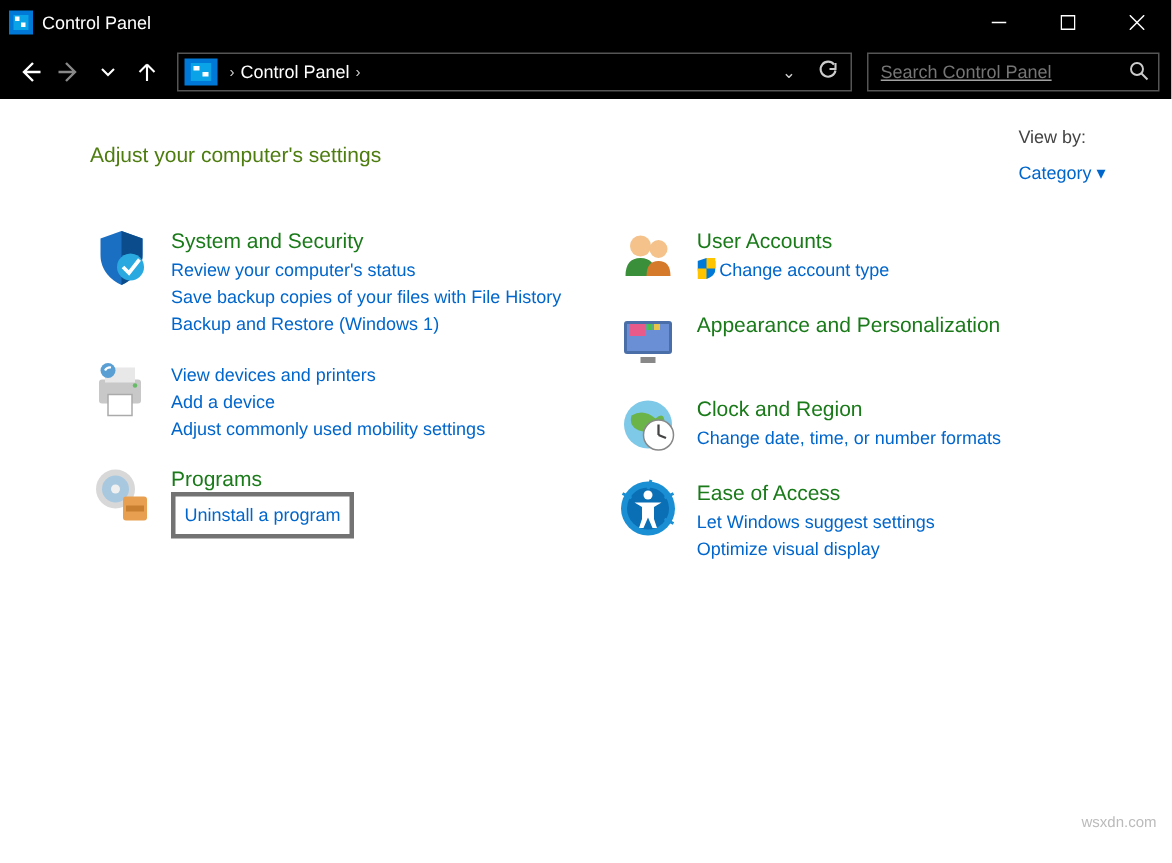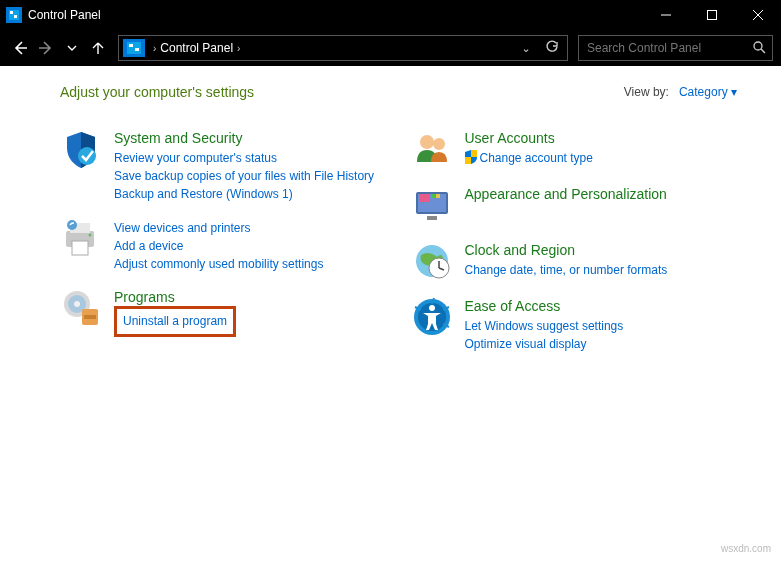--- a/index.html
+++ b/index.html
@@ -114,24 +114,25 @@
     border: 1px solid #555;
     background: #000;
     display: flex;
     align-items: center;
     padding: 0 6px;
   }
   .searchbox input {
     background: transparent;
     border: none;
     outline: none;
-    color: #14b8a6;
+    color: #a3a3a3;
     font-size: 12px;
     flex: 1;
     font-family: inherit;
+    text-decoration: underline;
   }
   .searchbox .search-icon { color: #ccc; }
   .content {
     padding: 18px 24px 18px 60px;
     background: #fff;
   }
   .top-row {
     display: flex;
     justify-content: space-between;
     align-items: center;
@@ -140,20 +141,21 @@
   .page-heading {
     color: #4d7c0f;
     font-size: 14px;
   }
   .viewby {
     display: flex;
     align-items: flex-start;
     gap: 10px;
     font-size: 12px;
     margin-right: 20px;
+    flex-direction: column;
   }
   .viewby-label { color: #444; }
   .viewby-value { color: #0066cc; }
   .columns {
     display: flex;
     gap: 4px;
   }
   .col { flex: 1; }
   .category {
     display: flex;
@@ -181,21 +183,21 @@
     display: block;
   }
   .shield-mini {
     display: inline-block;
     width: 12px;
     height: 14px;
     vertical-align: -2px;
     margin-right: 3px;
   }
   .highlight-box {
-    border: 3px solid #c2410c;
+    border: 3px solid #737373;
     padding: 3px 6px 4px 6px;
     display: inline-block;
     margin-top: -2px;
   }
   .watermark {
     position: absolute;
     bottom: 21px;
     right: 10px;
     font-size: 10px;
     color: #bbb;

